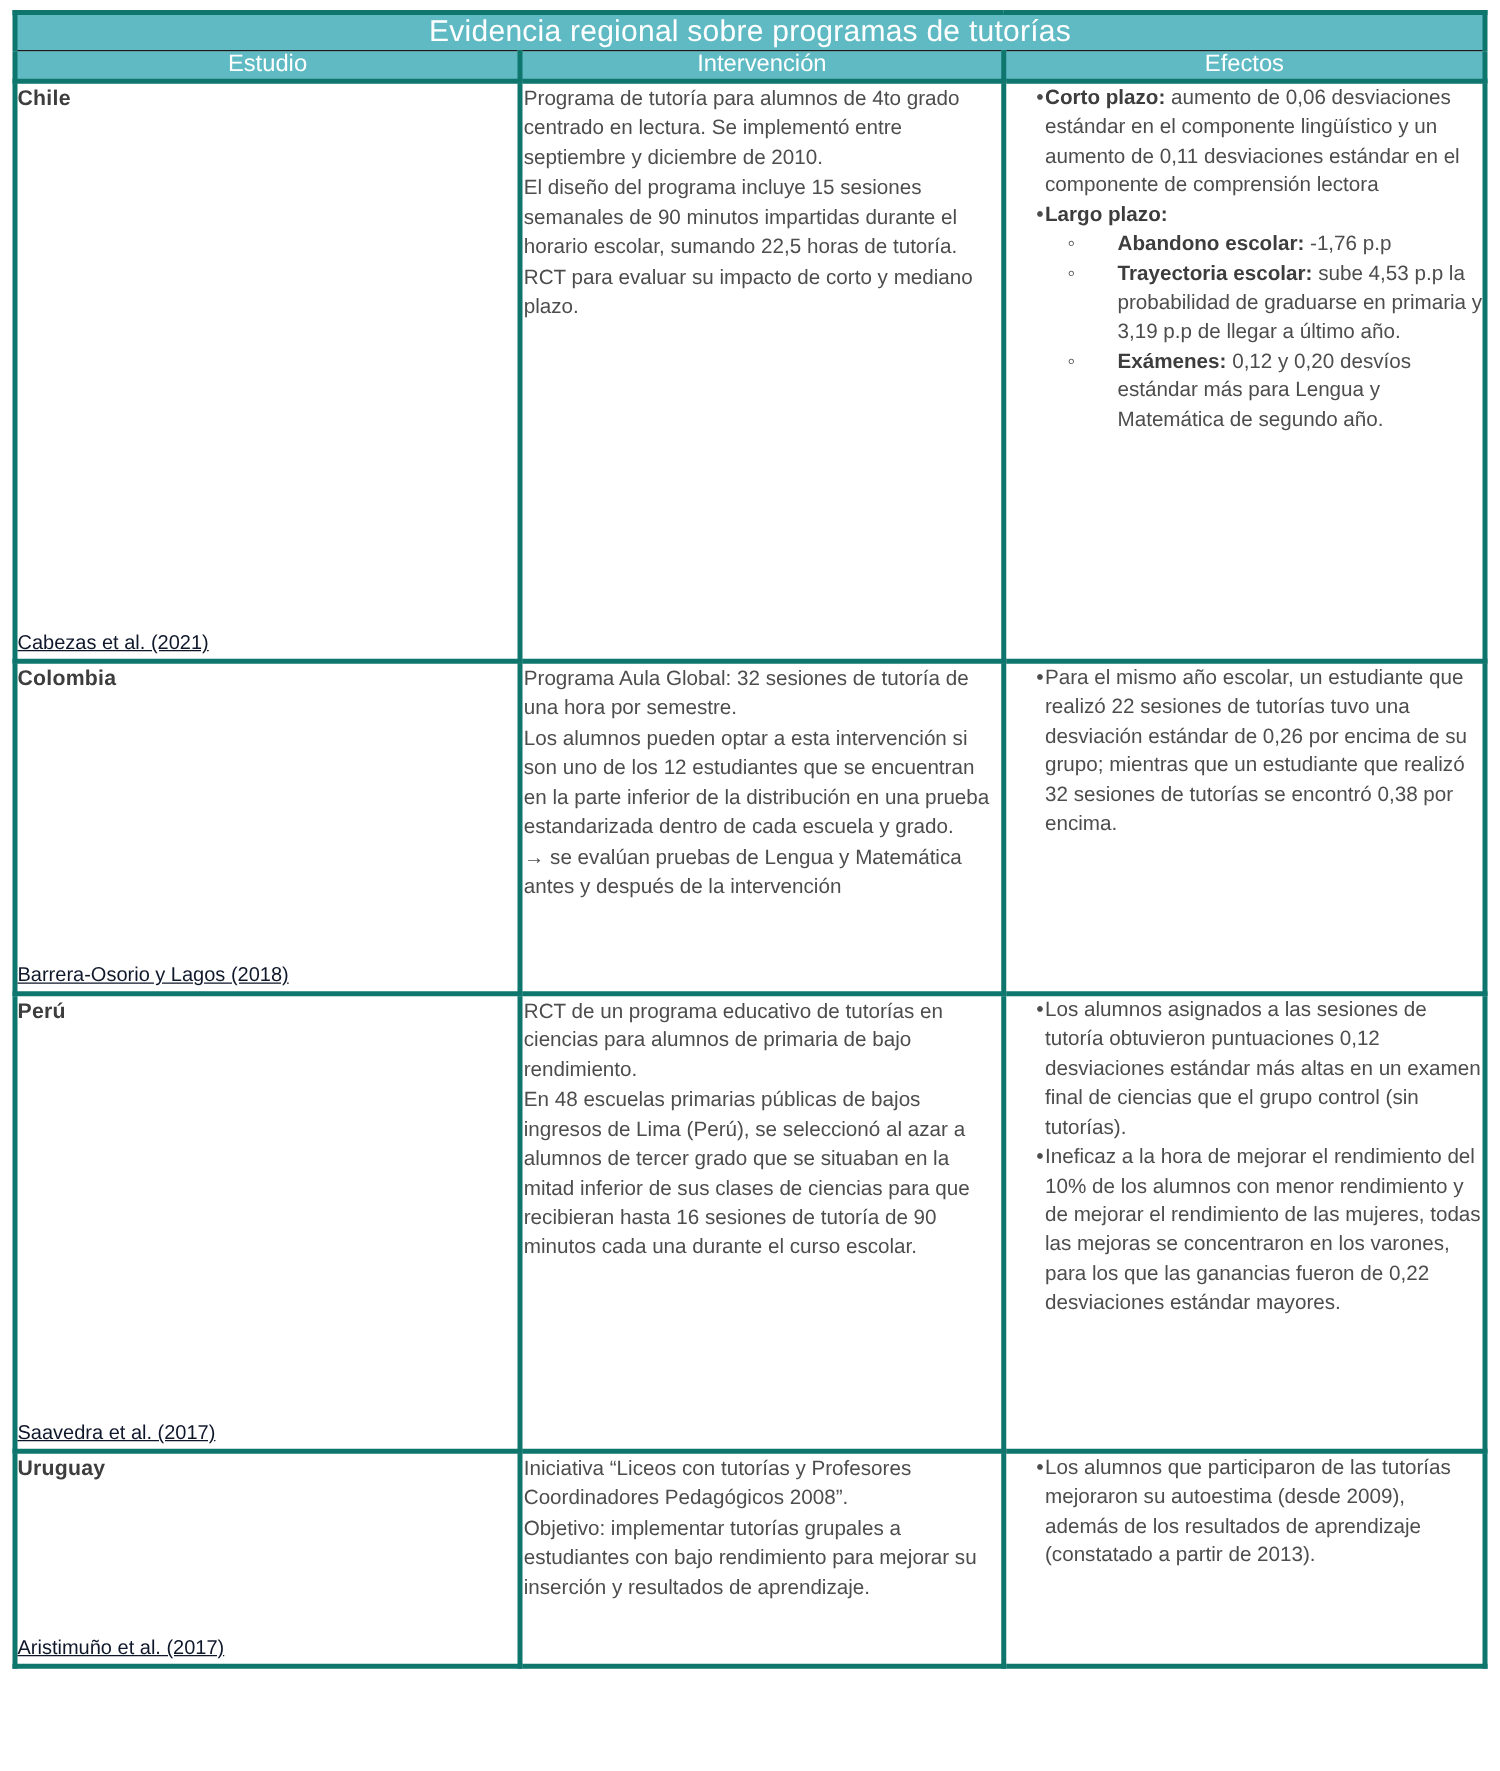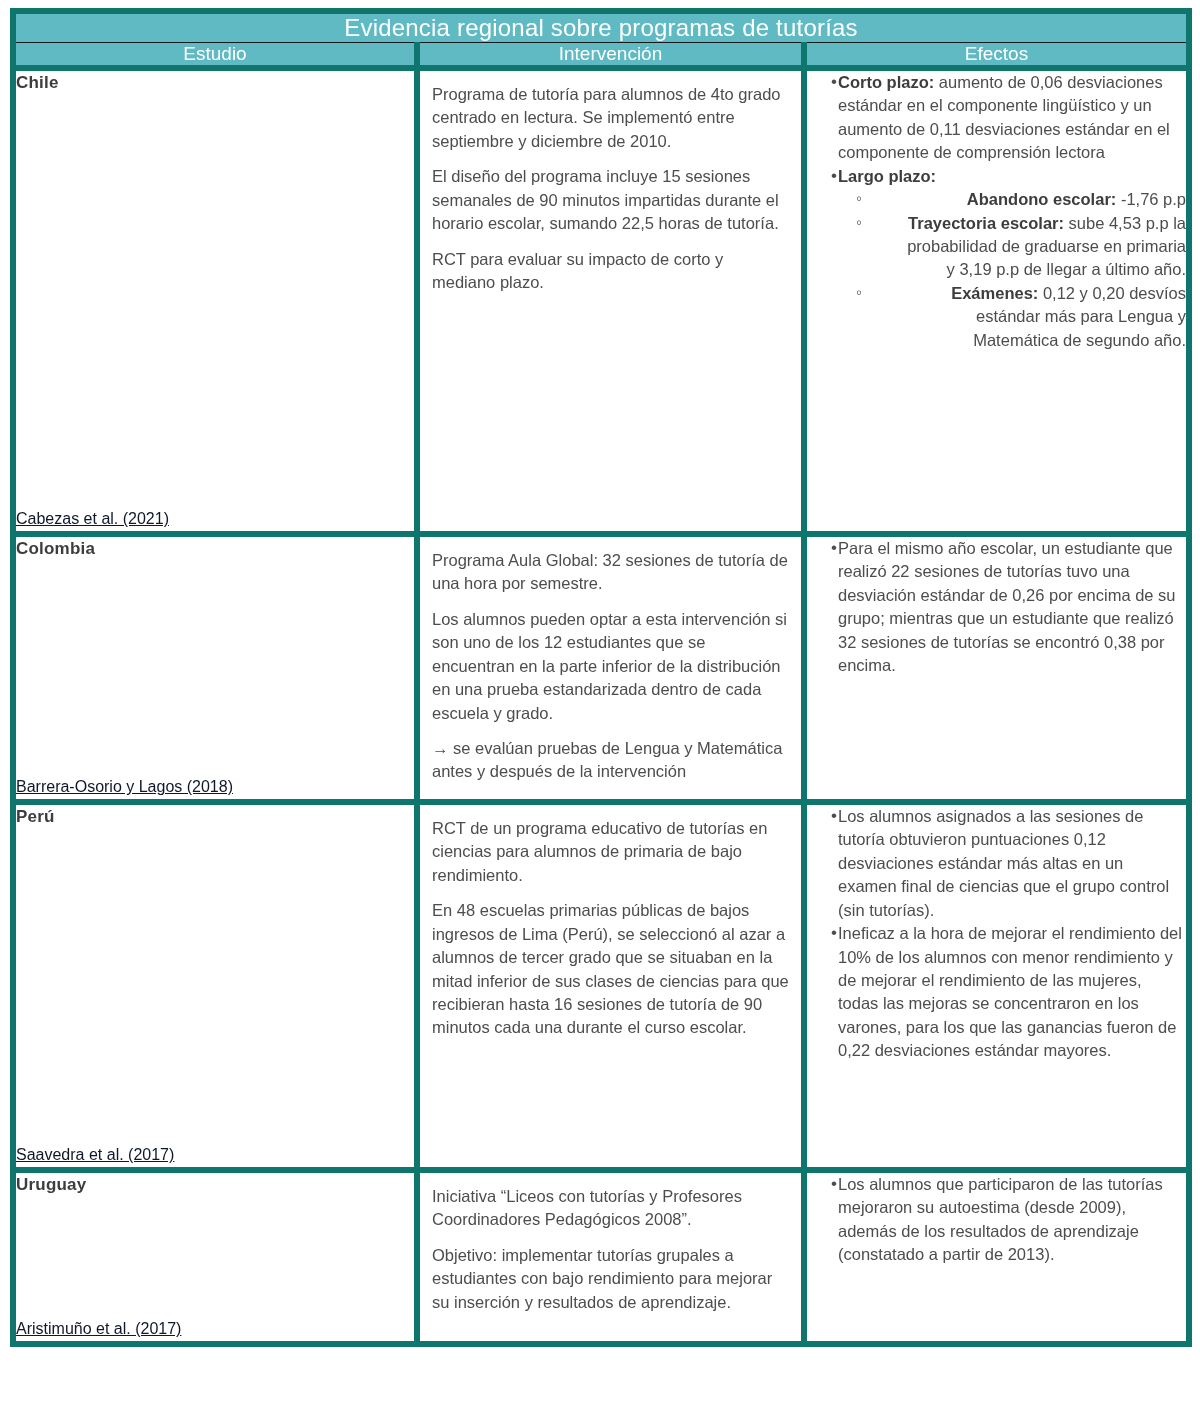--- a/index.html
+++ b/index.html
@@ -23,21 +23,21 @@
   }
 
   table.evidence-table {
     width: 1180px;
     border-collapse: collapse;
     table-layout: fixed;
   }
 
   table.evidence-table td,
   table.evidence-table th {
-    border: 6px solid #0f766e;
+    border: 4px solid #0f766e;
     vertical-align: top;
     padding: 0;
   }
 
   
   .title-cell {
     background: #5FBAC4;
     color: #ffffff;
     text-align: center;
     font-size: 24px;
@@ -95,21 +95,21 @@
   }
   .citation-wrap {
     margin-top: auto;
     padding-top: 8px;
   }
 
   .interv-cell {
     padding: 14px 20px 12px 16px;
   }
   .interv-cell .para {
-    margin: 12px;
+    margin: 1px;
   }
 
   .efectos-cell {
     padding: 14px 14px 12px 10px;
   }
 
   ul.bullets {
     list-style: none;
     margin: 0;
     padding: 0;
@@ -130,21 +130,20 @@
   }
   ul.sub-bullets {
     list-style: none;
     margin: 0;
     padding: 0;
   }
   ul.sub-bullets > li {
     position: relative;
     padding-left: 58px;
     margin-bottom: 0;
-    text-align: right;
   }
   ul.sub-bullets > li::before {
     content: "\25E6";
     position: absolute;
     left: 18px;
     top: -1px;
     font-size: 17px;
     color: #4d4d4d;
     line-height: 1.42;
   }

